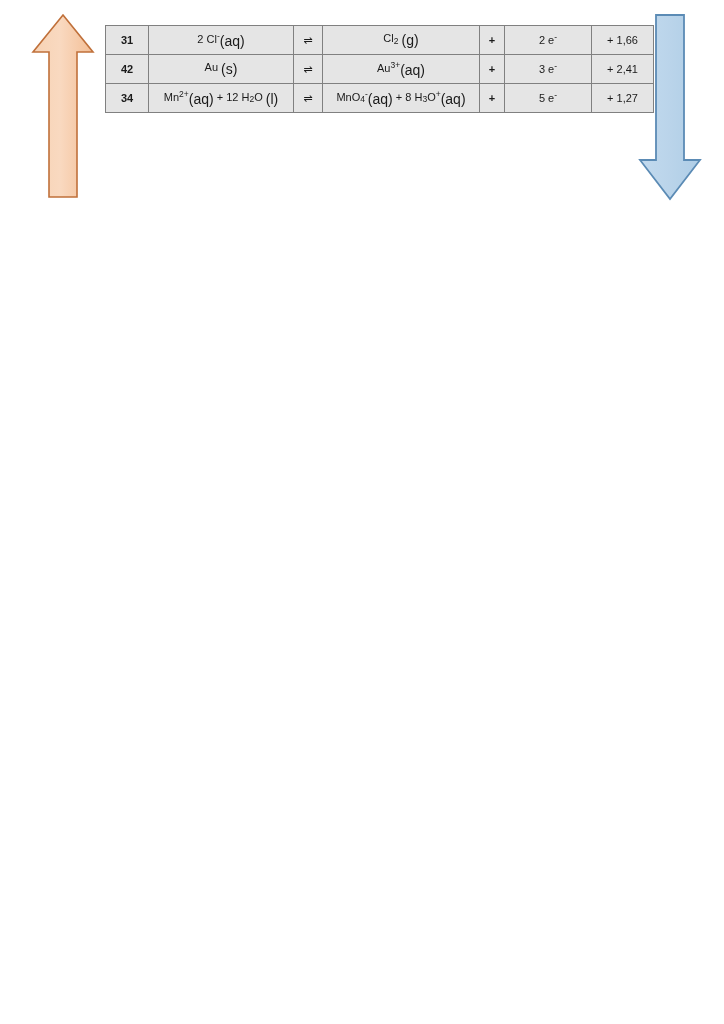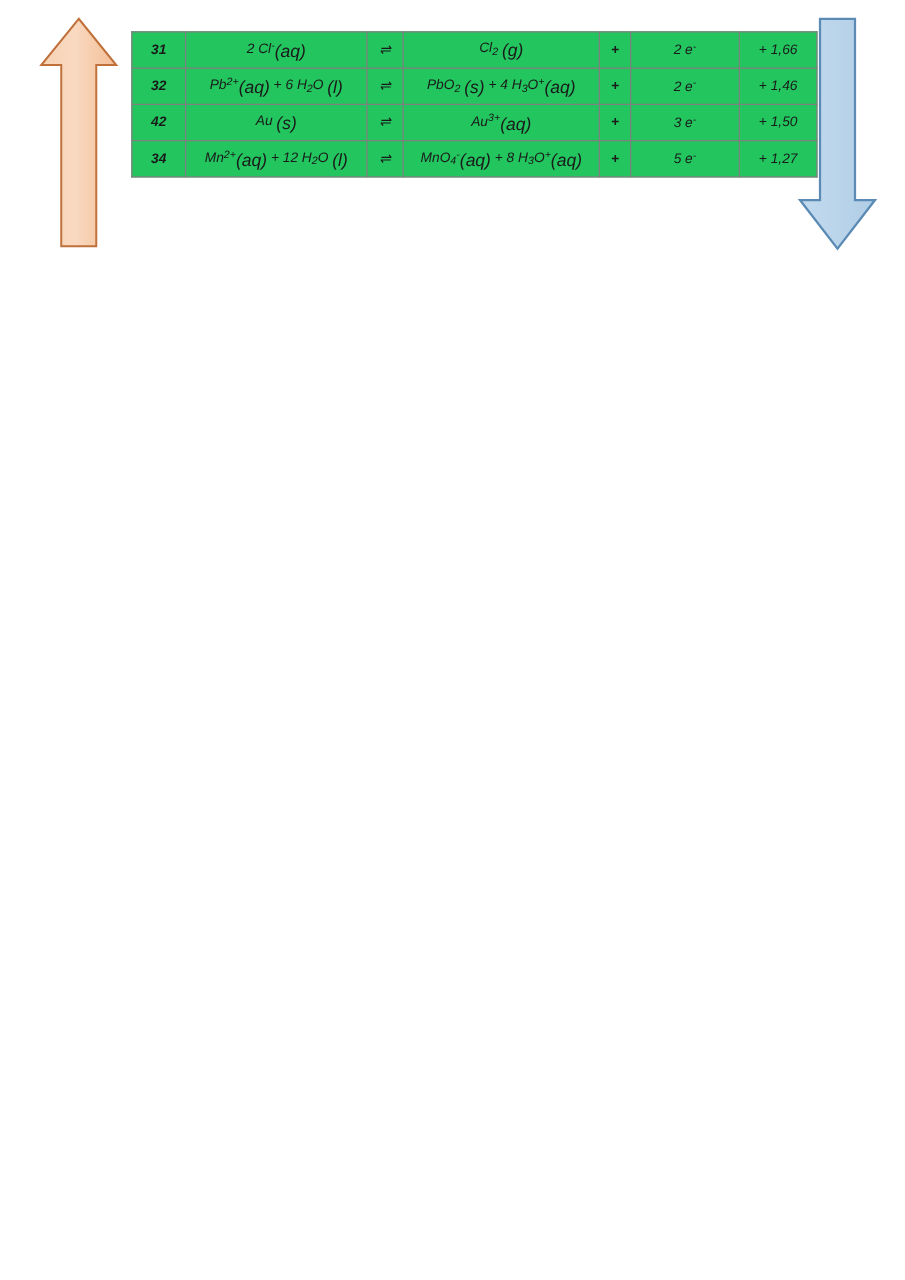--- a/index.html
+++ b/index.html
@@ -33,22 +33,21 @@
   }
 
   
   #redox-table {
     position: absolute;
     left: 105px;
     top: 25px;
     width: 513px;
     border-collapse: collapse;
     table-layout: fixed;
-    background: #22c55e;
-    font-style: italic;
+    background: #e5e5e5;
   }
   #redox-table td {
     border: 1px solid #808080;
     height: 28px;
     padding: 0 2px;
     text-align: center;
     vertical-align: middle;
     font-size: 11px;
     color: #1a1a1a;
     line-height: 1.15;
@@ -117,36 +116,27 @@
       <tr>
         <td class="col-num">31</td>
         <td class="col-left formula">2 Cl<span class="chg">-</span><span class="state">(aq)</span></td>
         <td class="col-eq">⇌</td>
         <td class="col-right formula">Cl<sub>2</sub> <span class="state">(g)</span></td>
         <td class="col-plus">+</td>
         <td class="col-elec formula">2 e<span class="emin">-</span></td>
         <td class="col-pot">+ 1,66</td>
       </tr>
       <tr>
-        <td class="col-num">32</td>
-        <td class="col-left formula">Pb<sup>2+</sup><span class="state">(aq)</span> + 6 H<sub>2</sub>O <span class="state">(l)</span></td>
-        <td class="col-eq">⇌</td>
-        <td class="col-right formula">PbO<sub>2</sub> <span class="state">(s)</span> + 4 H<sub>3</sub>O<sup>+</sup><span class="state">(aq)</span></td>
-        <td class="col-plus">+</td>
-        <td class="col-elec formula">2 e<span class="emin">-</span></td>
-        <td class="col-pot">+ 1,46</td>
-      </tr>
-      <tr>
         <td class="col-num">42</td>
         <td class="col-left formula">Au <span class="state">(s)</span></td>
         <td class="col-eq">⇌</td>
         <td class="col-right formula">Au<sup>3+</sup><span class="state">(aq)</span></td>
         <td class="col-plus">+</td>
         <td class="col-elec formula">3 e<span class="emin">-</span></td>
-        <td class="col-pot">+ 1,50</td>
+        <td class="col-pot">+ 2,41</td>
       </tr>
       <tr>
         <td class="col-num">34</td>
         <td class="col-left formula">Mn<sup>2+</sup><span class="state">(aq)</span> + 12 H<sub>2</sub>O <span class="state">(l)</span></td>
         <td class="col-eq">⇌</td>
         <td class="col-right formula">MnO<sub>4</sub><span class="chg">-</span><span class="state">(aq)</span> + 8 H<sub>3</sub>O<sup>+</sup><span class="state">(aq)</span></td>
         <td class="col-plus">+</td>
         <td class="col-elec formula">5 e<span class="emin">-</span></td>
         <td class="col-pot">+ 1,27</td>
       </tr>

